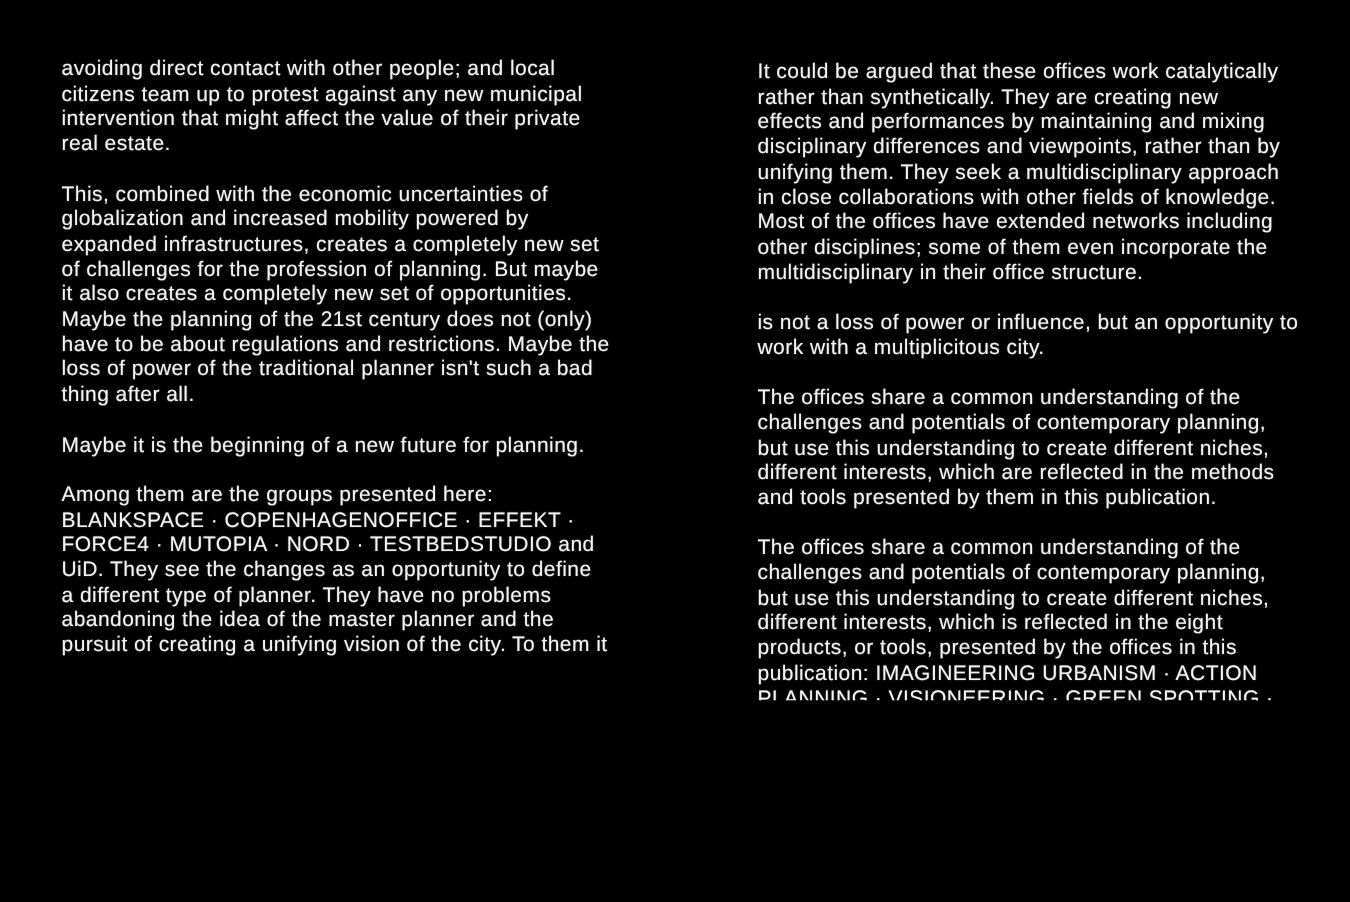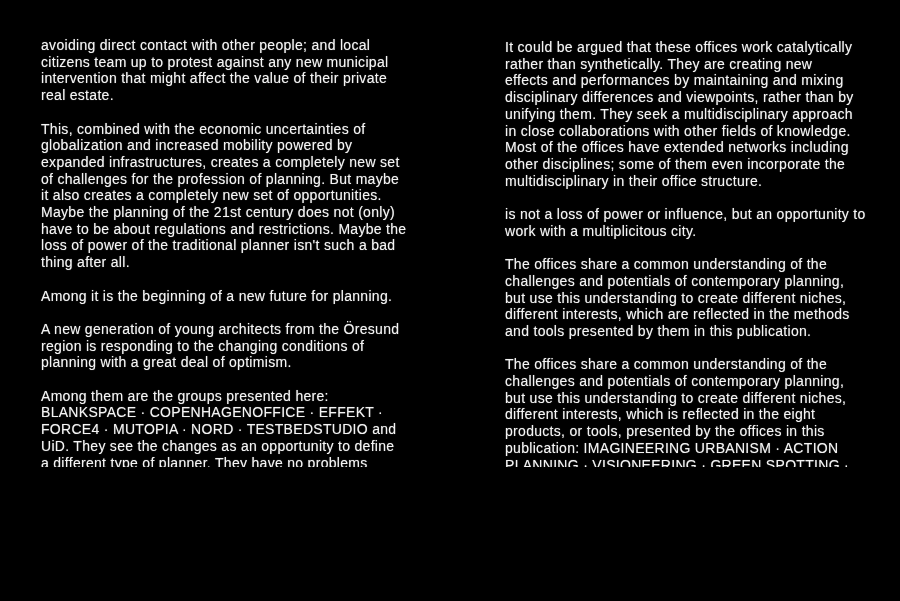--- a/index.html
+++ b/index.html
@@ -65,24 +65,21 @@
 real estate.</p>
     <p class="para">This, combined with the economic uncertainties of
 globalization and increased mobility powered by
 expanded infrastructures, creates a completely new set
 of challenges for the profession of planning. But maybe
 it also creates a completely new set of opportunities.
 Maybe the planning of the 21st century does not (only)
 have to be about regulations and restrictions. Maybe the
 loss of power of the traditional planner isn't such a bad
 thing after all.</p>
-    <p class="para">Among it is the beginning of a new future for planning.</p>
-    <p class="para">A new generation of young architects from the Öresund
-region is responding to the changing conditions of
-planning with a great deal of optimism.</p>
+    <p class="para">Maybe it is the beginning of a new future for planning.</p>
     <p class="para">Among them are the groups presented here:
 BLANKSPACE · COPENHAGENOFFICE · EFFEKT ·
 FORCE4 · MUTOPIA · NORD · TESTBEDSTUDIO and
 UiD. They see the changes as an opportunity to define
 a different type of planner. They have no problems
 abandoning the idea of the master planner and the
 pursuit of creating a unifying vision of the city. To them it</p>
   </div>
 
   <div class="column column-right">

